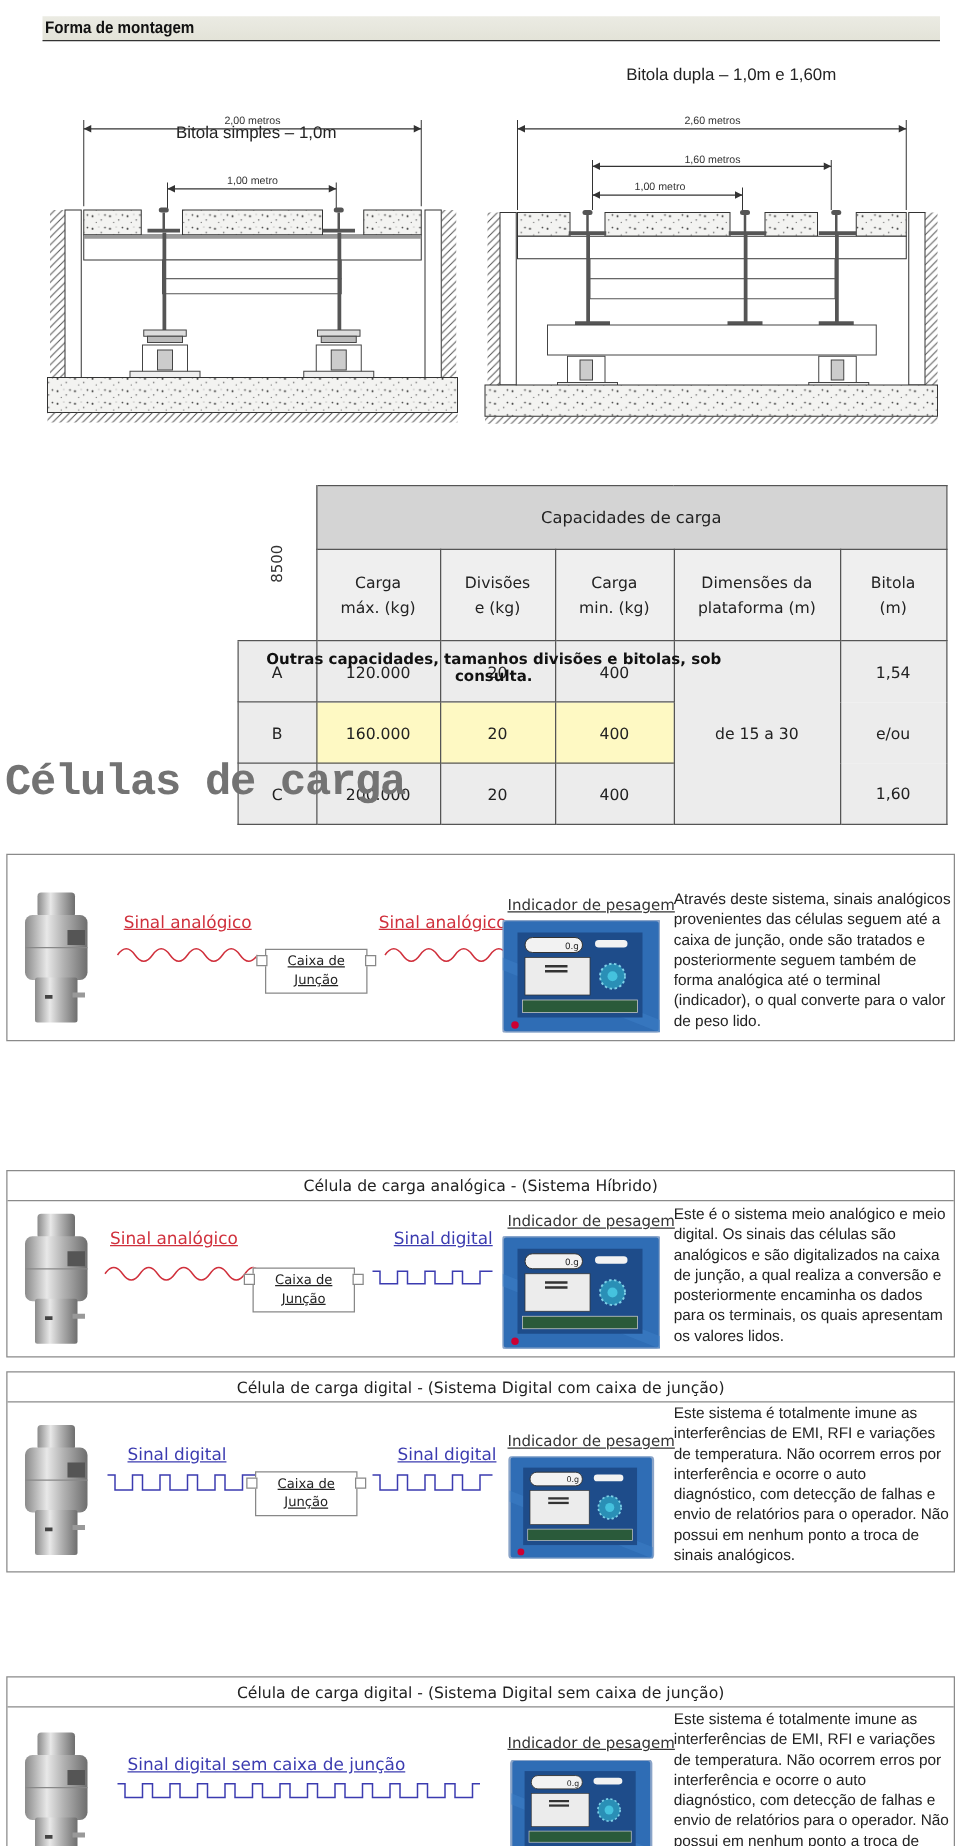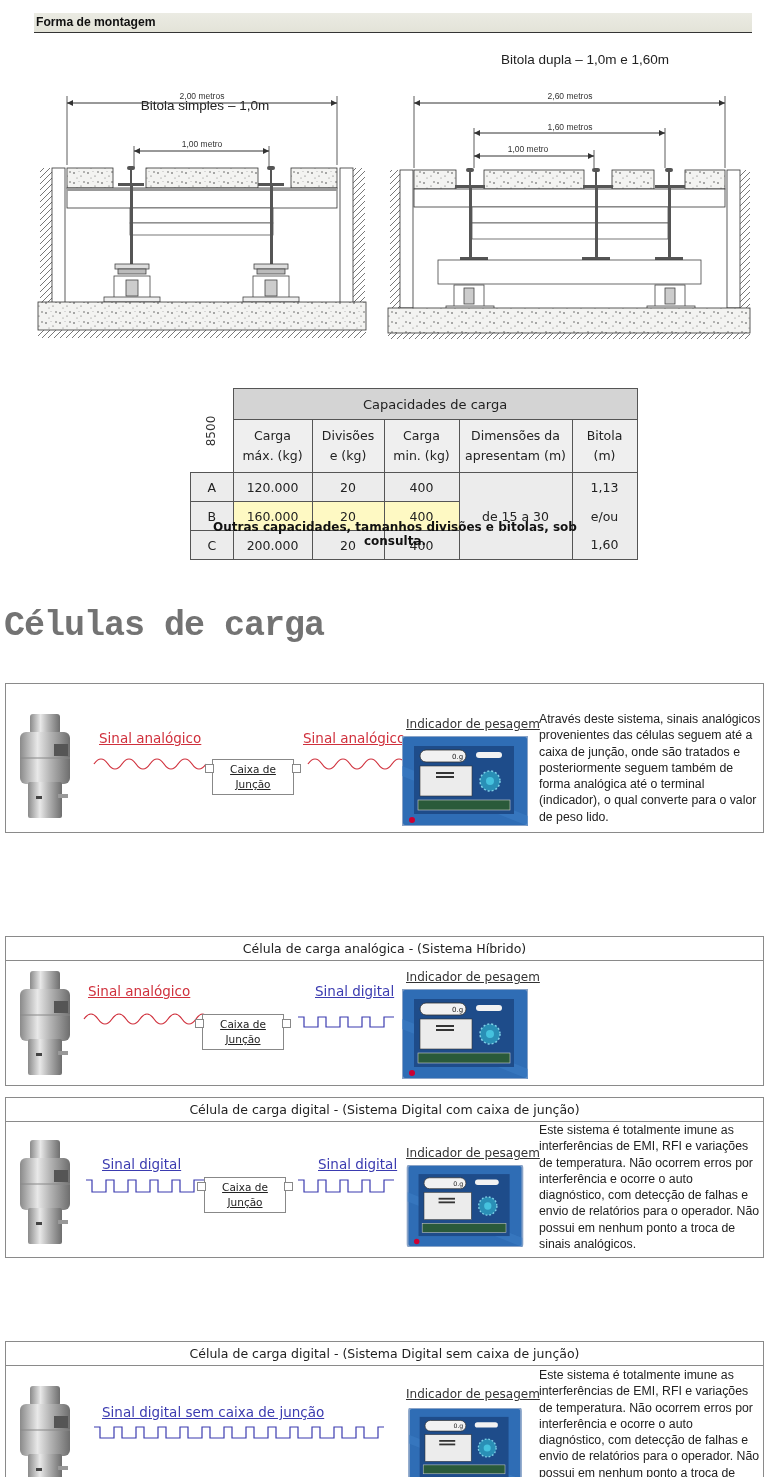--- a/index.html
+++ b/index.html
@@ -16,21 +16,21 @@
                   color: #111; transform: scaleX(0.9); transform-origin: left; }
 
   .diag-title { font-size: 13.5px; color: #222; text-align: center; }
 
   
   .diagram svg { display: block; }
 
   
   table.cap { border-collapse: collapse; font-family: "DejaVu Sans", sans-serif;
               font-size: 12.5px; color: #222; }
-  table.cap td { border: 1.5px solid #555; text-align: center; padding: 4px; }
+  table.cap td { border: 1.5px solid #555; text-align: center; padding: 14px; }
   table.cap .hdr-main { background: #d4d4d4; height: 22px; font-size: 13px; }
   table.cap .hdr-col { background: #efefef; height: 44px; line-height: 20px; }
   table.cap .row td { height: 20px; }
   table.cap .row td.lab { background: #ececec; }
   table.cap .row td.white { background: #fef9c3; }
   table.cap .row td.grey { background: #ececec; }
   table.cap .corner { border-top: none; border-left: none; background: #fff; }
   .rot { display: inline-block; transform: rotate(-90deg); font-size: 12px; color: #333; }
 
   .note { font-family: "DejaVu Sans", sans-serif; font-weight: bold; font-size: 12px;
@@ -223,30 +223,30 @@
         <tr>
       <td class="corner" rowspan="2" style="width:34px;border-bottom:1.5px solid #555;">
         <span class="rot">8500</span>
       </td>
       <td class="hdr-main" colspan="5">Capacidades de carga</td>
     </tr>
     <tr>
       <td class="hdr-col" style="width:70px;"><span>Carga</span><br><span>máx. (kg)</span></td>
       <td class="hdr-col" style="width:63px;"><span>Divisões</span><br><span>e (kg)</span></td>
       <td class="hdr-col" style="width:66px;"><span>Carga</span><br><span>min. (kg)</span></td>
-      <td class="hdr-col" style="width:104px;"><span>Dimensões da</span><br><span>apresentam (m)</span></td>
+      <td class="hdr-col" style="width:104px;"><span>Dimensões da</span><br><span>plataforma (m)</span></td>
       <td class="hdr-col" style="width:56px;"><span>Bitola</span><br><span>(m)</span></td>
     </tr>
     <tr class="row">
       <td class="lab">A</td>
       <td class="grey">120.000</td>
       <td class="grey">20</td>
       <td class="grey">400</td>
       <td class="grey" rowspan="3">de 15 a 30</td>
-      <td class="grey" style="border-bottom:none;">1,13</td>
+      <td class="grey" style="border-bottom:none;">1,54</td>
     </tr>
     <tr class="row">
       <td class="lab">B</td>
       <td class="white">160.000</td>
       <td class="white">20</td>
       <td class="white">400</td>
       <td class="grey" style="border-top:none;border-bottom:none;">e/ou</td>
     </tr>
     <tr class="row">
       <td class="lab">C</td>
@@ -331,20 +331,21 @@
   <span class="sig red" style="left:82px;top:46px;">Sinal analógico</span>
   <span class="sig blue" style="left:309px;top:46px;">Sinal digital</span>
   <div class="jbox" style="left:196px;top:77px;">
     <span>Caixa de</span>
       <span>Junção</span>
   </div>
   <span class="ind-label" style="left:400px;top:33px;">Indicador de pesagem</span>
   <svg class="abs" style="left:396px;top:52px;" width="126" height="90">
       <use href="#indicator"></use>
     </svg>
+  <div class="desc" style="left:533px;top:26px;width:222px;">Este é o sistema meio analógico e meio digital. Os sinais das células são analógicos e são digitalizados na caixa de junção, a qual realiza a conversão e posteriormente encaminha os dados para os terminais, os quais apresentam os valores lidos.</div>
 </div>
 
 <div class="abs panel" style="left:5px;top:1097px;width:759px;height:161px;">
   <div class="ptitle">Célula de carga digital - (Sistema Digital com caixa de junção)</div>
   <svg class="abs" style="left:8px;top:40px;" width="80" height="110">
       <use href="#loadcell"></use>
     </svg>
   <svg class="abs" style="left:0;top:0;" width="420" height="161">
     <path d="M80,82 h6 v12 h14 v-12 h8 v12 h14 v-12 h8 v12 h14 v-12 h8 v12 h14 v-12 h8 v12 h14 v-12 h10" fill="none" stroke="#3b3bb0" stroke-width="1.2"></path>
     <path d="M292,82 h6 v12 h14 v-12 h8 v12 h14 v-12 h8 v12 h14 v-12 h8 v12 h14 v-12 h10" fill="none" stroke="#3b3bb0" stroke-width="1.2"></path>

